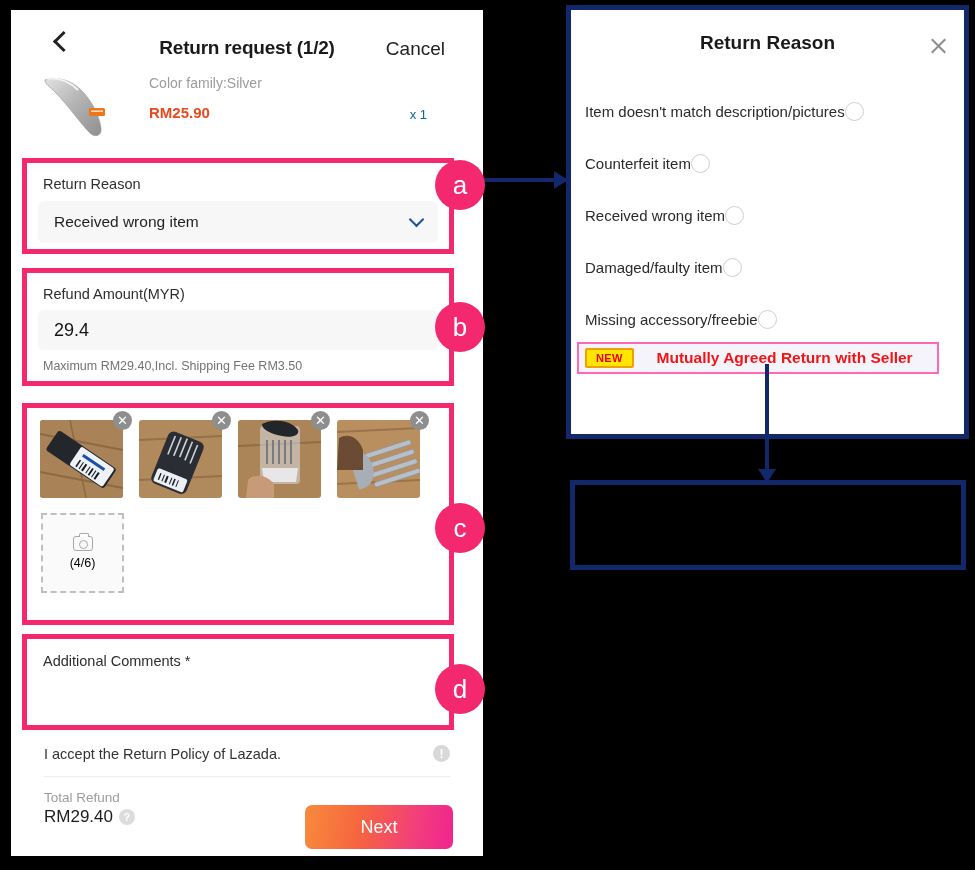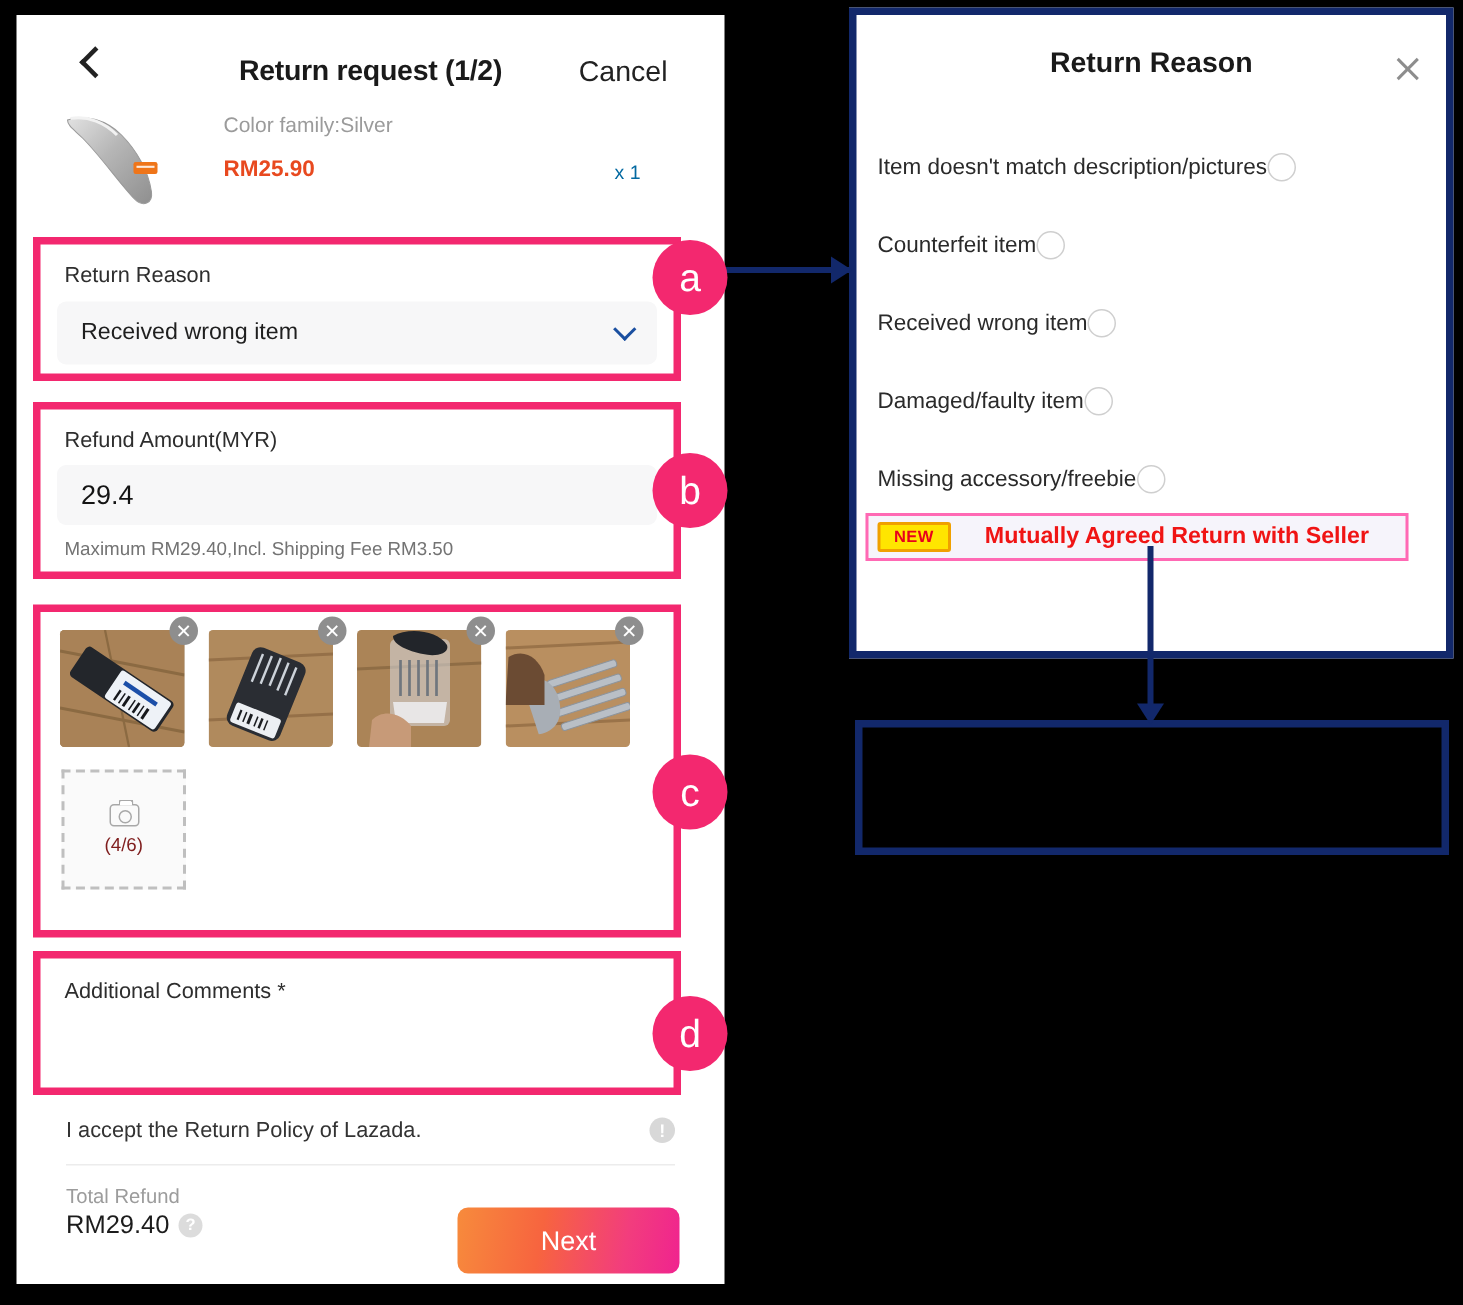--- a/index.html
+++ b/index.html
@@ -113,21 +113,21 @@
   }
   .cam:before {
     content:""; position:absolute; left:5.5px; top:3px;
     width:7px; height:7px; border:1.8px solid #a8a8a8; border-radius:50%;
   }
   .cam:after {
     content:""; position:absolute; left:5px; top:-4.5px;
     width:8px; height:3px; background:#fff; border:1.8px solid #a8a8a8;
     border-bottom:none; border-radius:2px 2px 0 0;
   }
-  .cam-count { font-size:12.5px; color:#7f1d1d; }
+  .cam-count { font-size:12.5px; color:#000000; }
 
   .accept-row {
     position:absolute; left:33px; top:735px; right:33px;
     display:flex; align-items:center; justify-content:space-between;
   }
   .accept-text { font-size:14.5px; color:#333; }
   .info-dot {
     width:17px; height:17px; border-radius:50%;
     background:#d8d8d8; color:#fff; font-size:12px; font-weight:bold;
     display:flex; align-items:center; justify-content:center;

